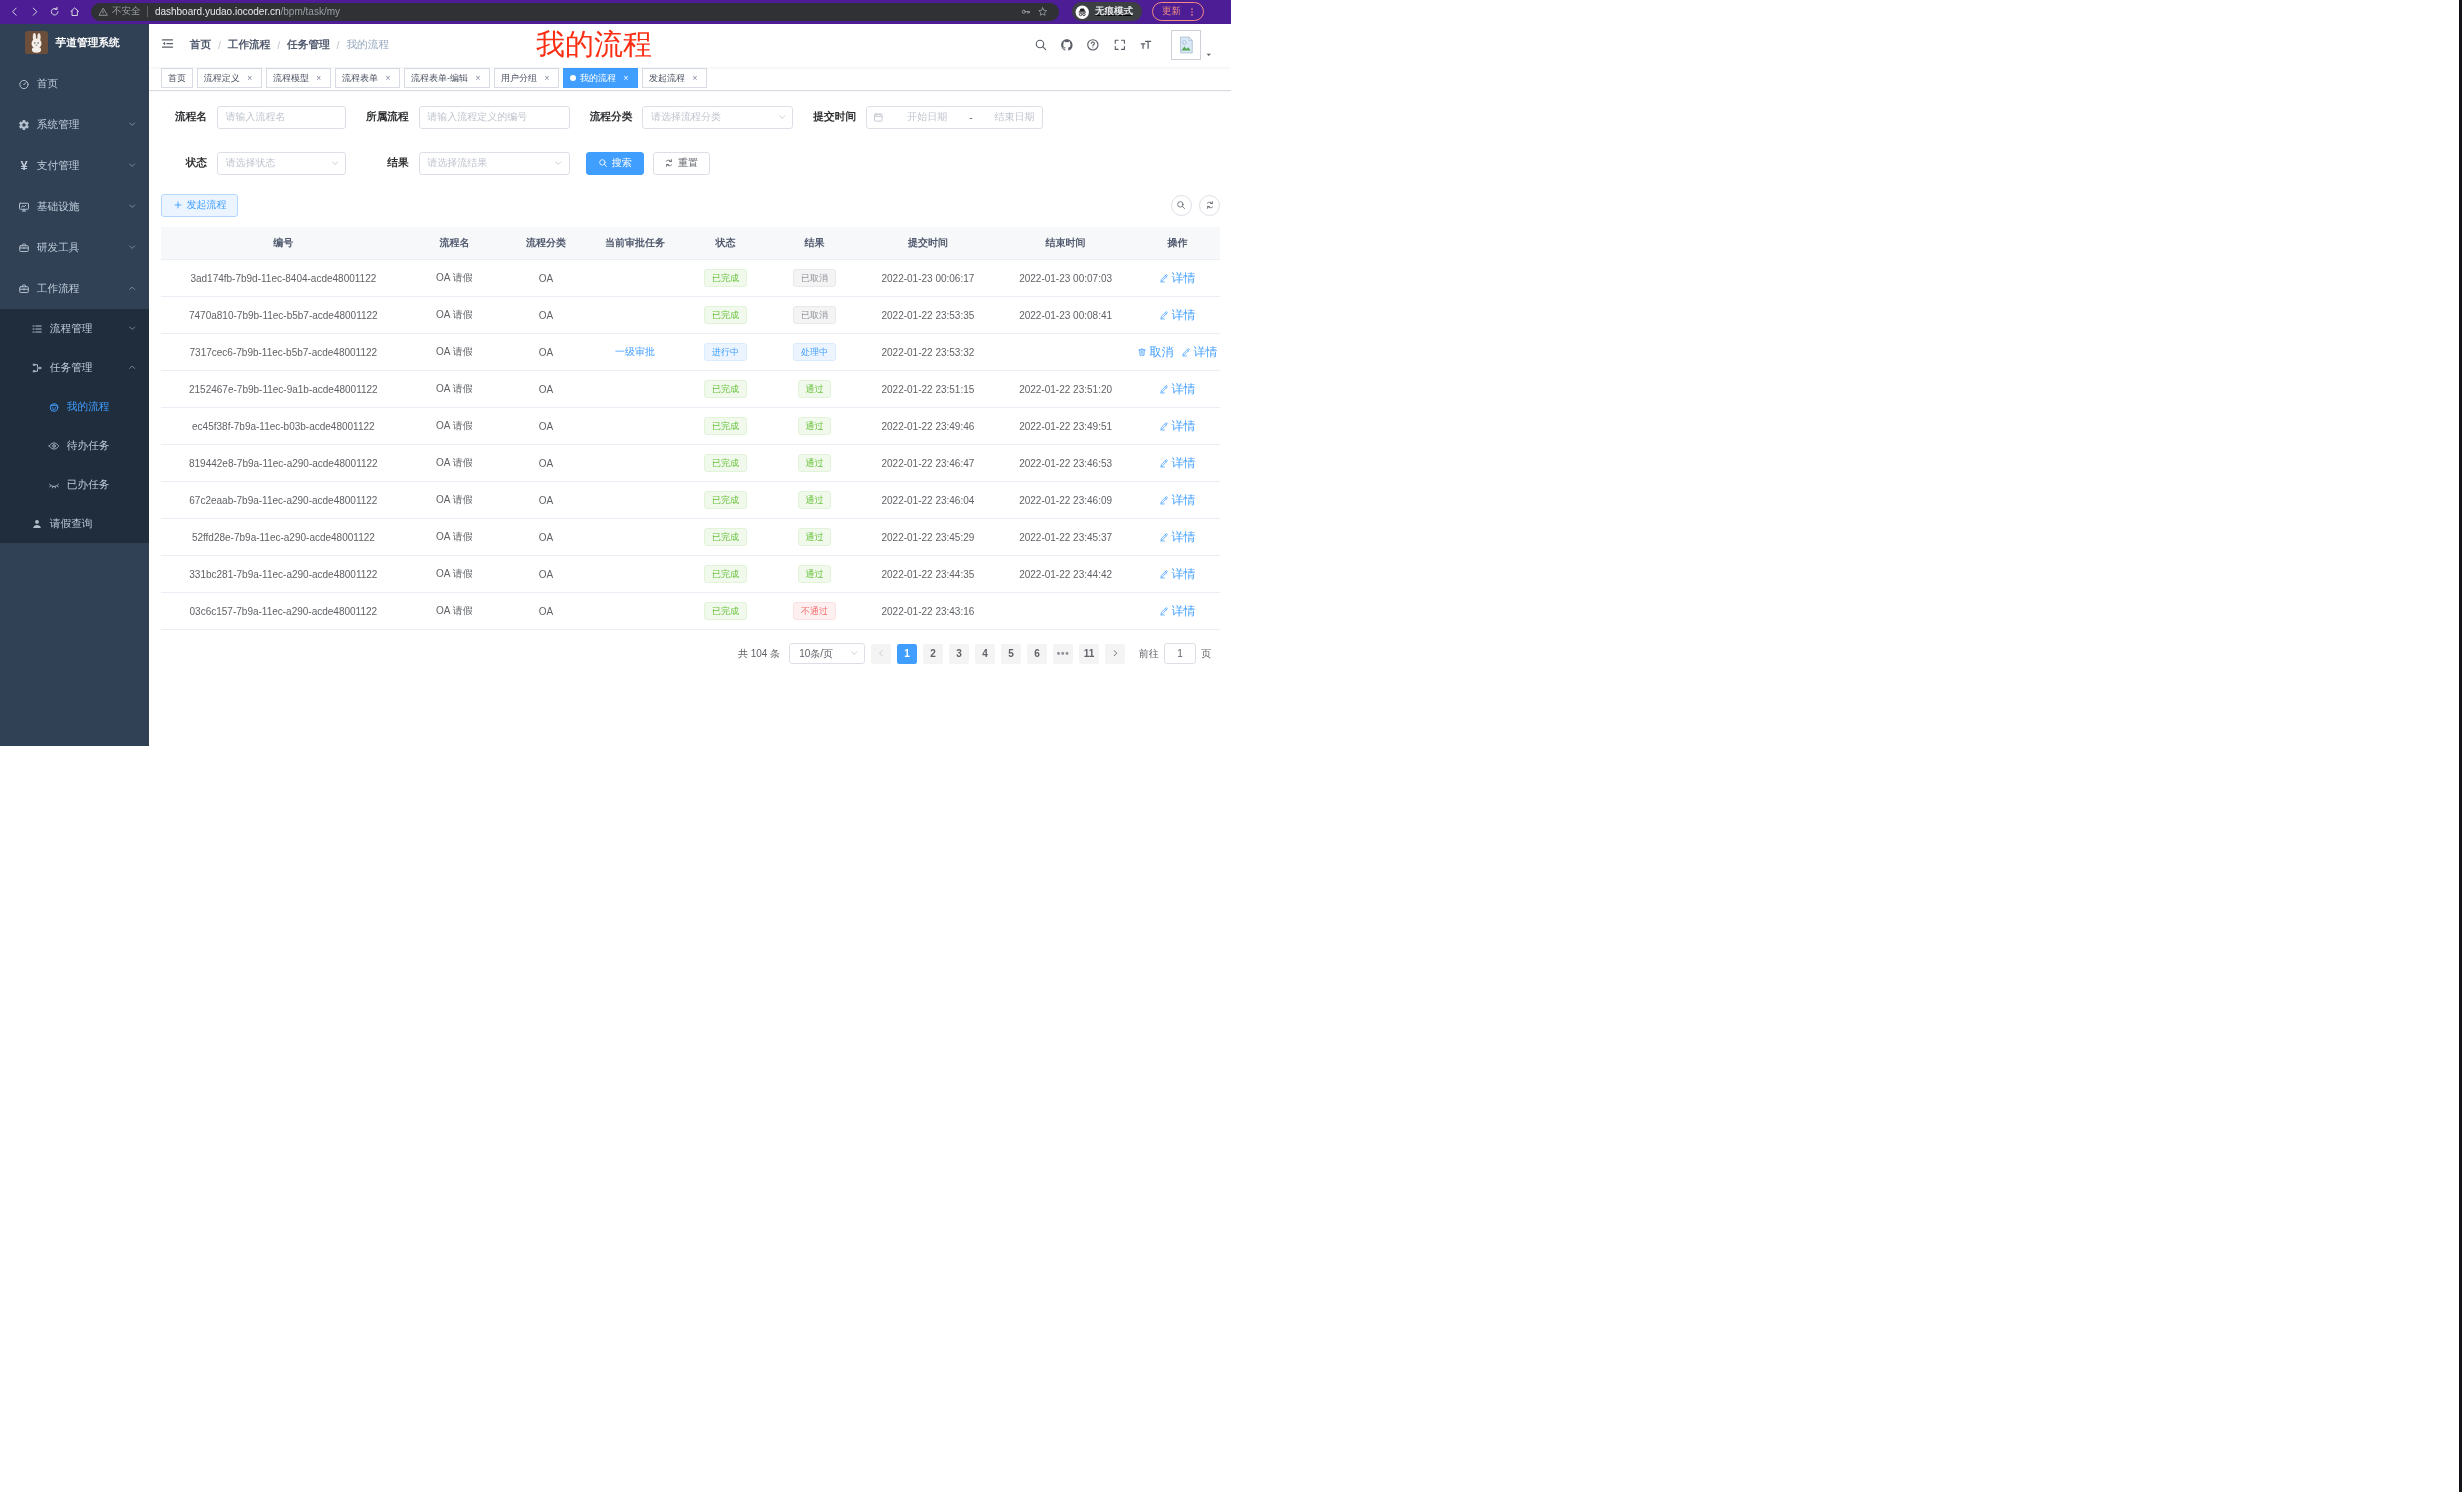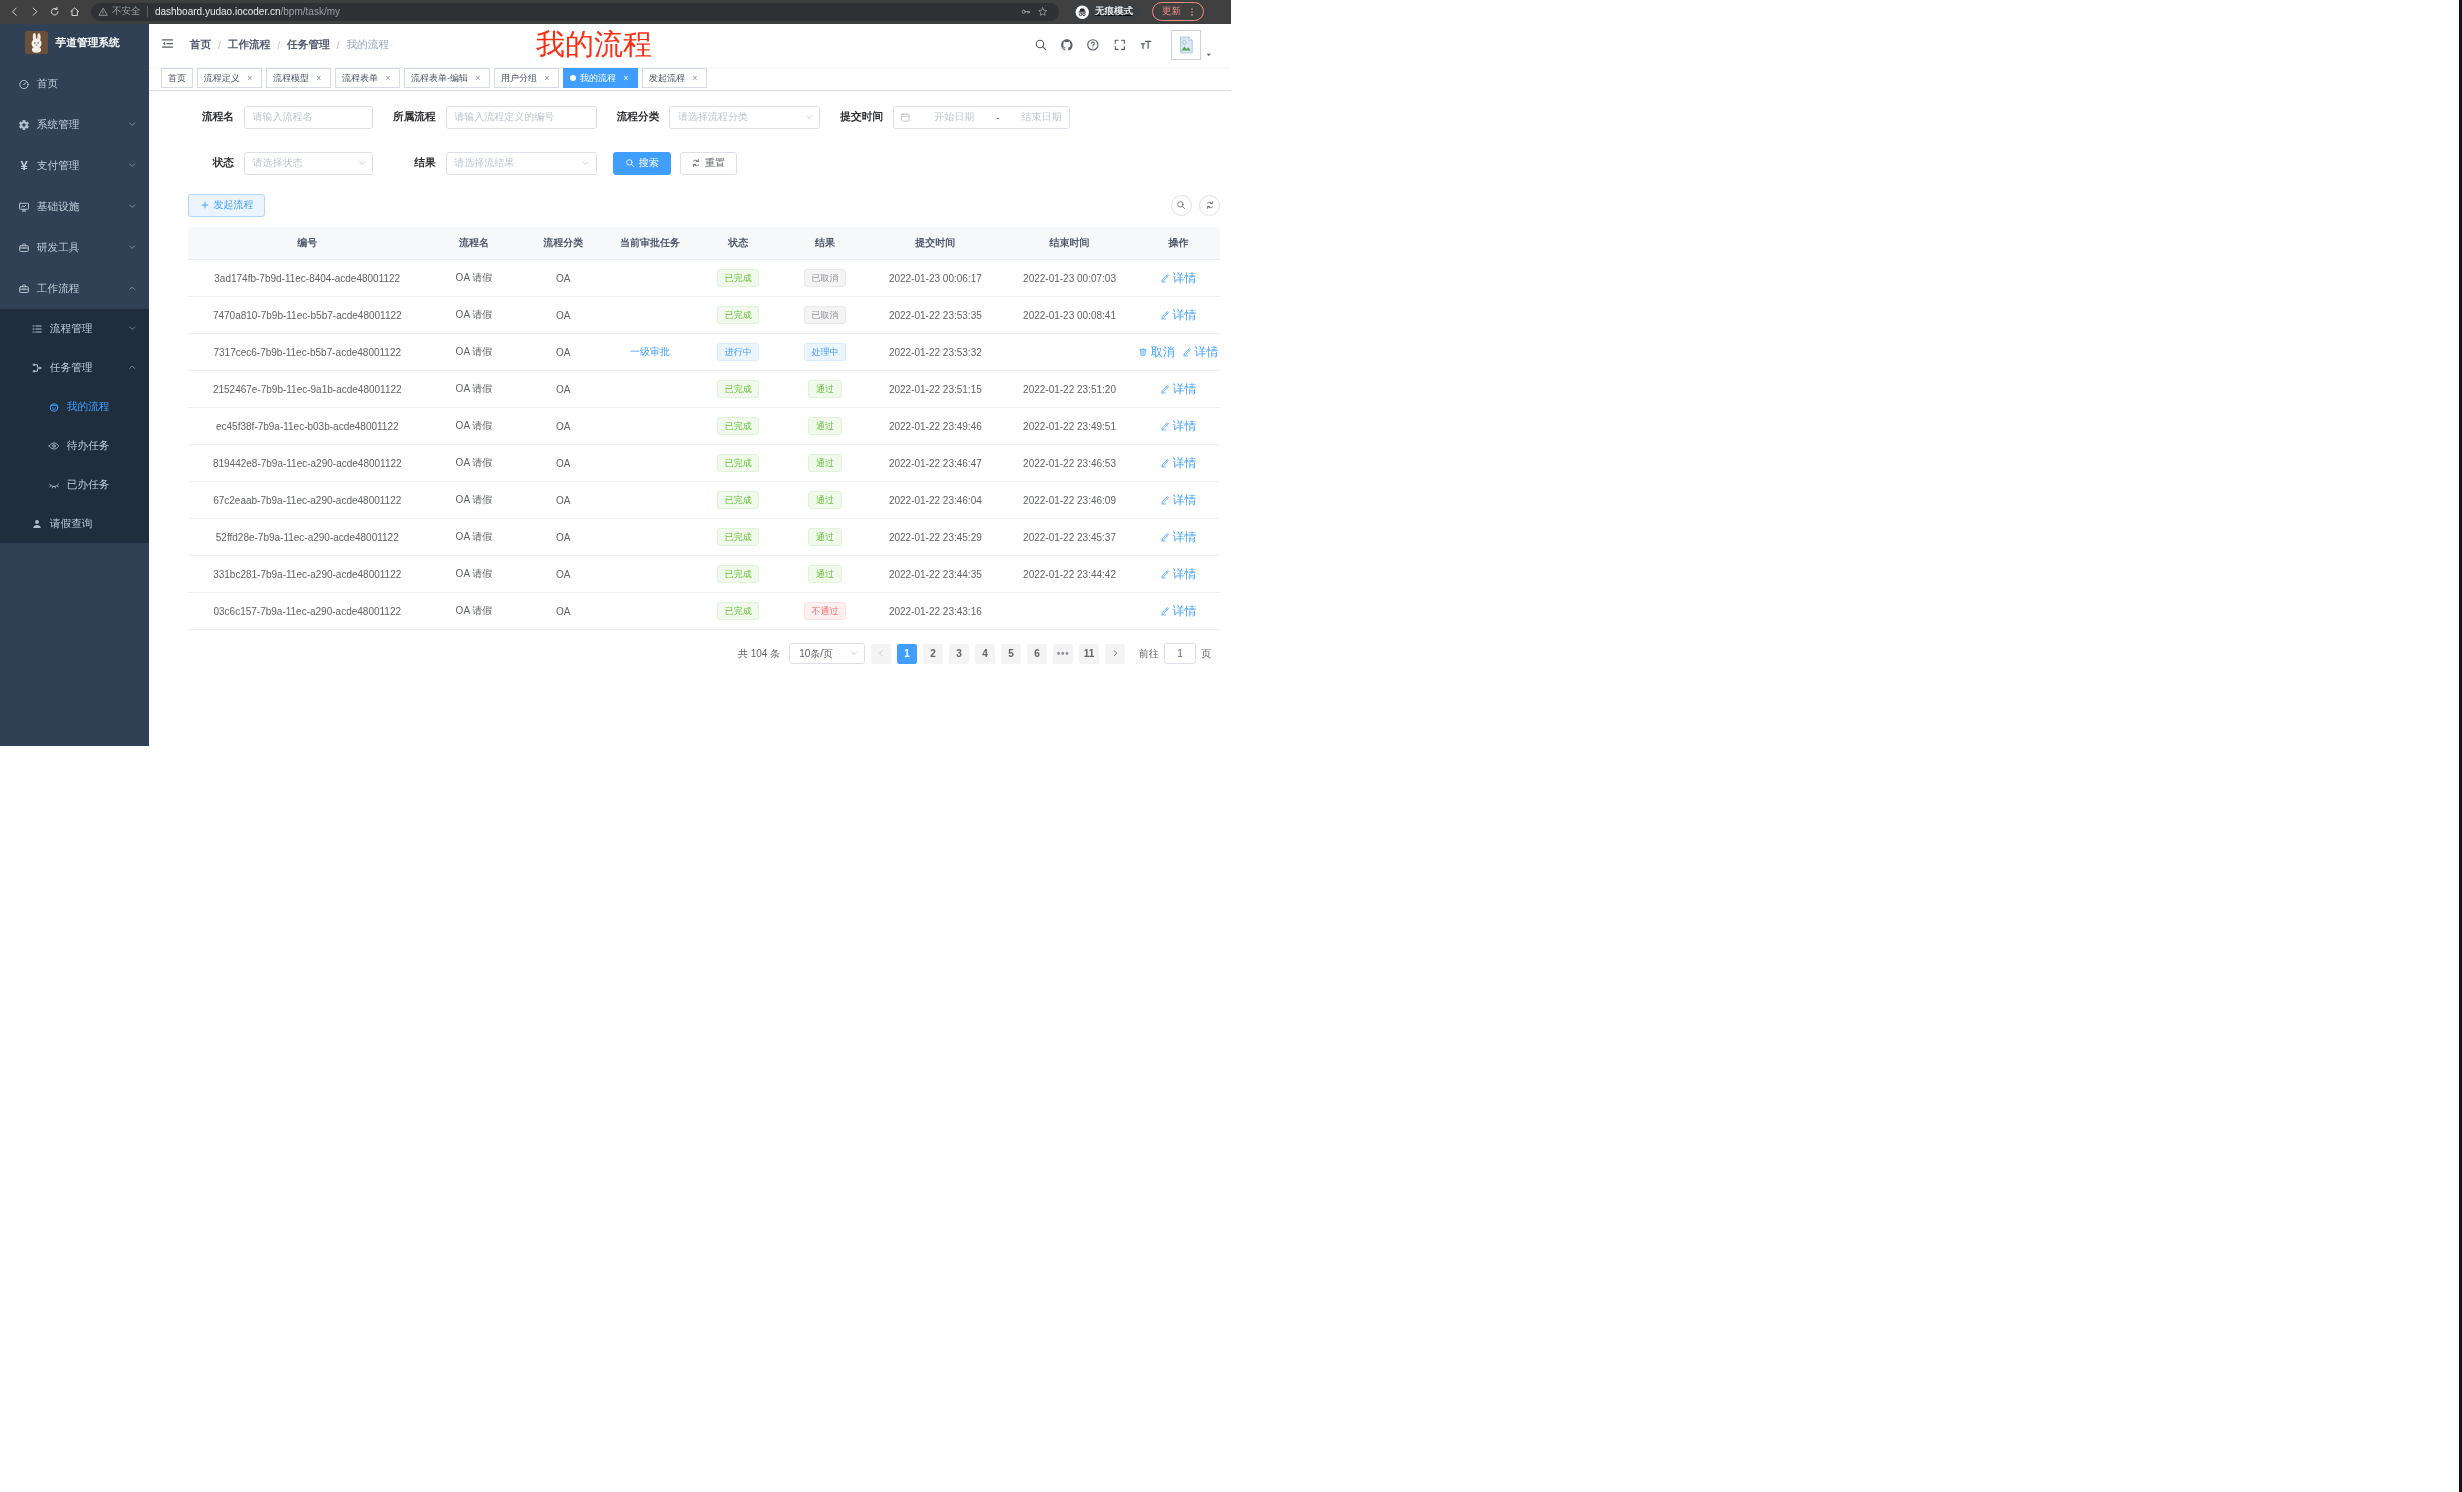--- a/index.html
+++ b/index.html
@@ -1,21 +1,21 @@
 <!DOCTYPE html>
 <html style="font-size:12px"><head>
 <meta charset="utf-8">
 <style>
   * { box-sizing: border-box; margin: 0; padding: 0; }
   html,body { width:1231px; height:746px; overflow:hidden; }
   body { font-family:"Liberation Sans","DejaVu Sans",sans-serif; background:#fff; position:relative; }
   svg { display:block; }
 
   
-  .browser-bar { position:relative; height:23.6px; background:#404040; display:flex; align-items:center; z-index:50; }
+  .browser-bar { position:relative; height:23.6px; background:#4c1d95; display:flex; align-items:center; z-index:50; }
   .bb-btn { width:20px; height:20px; display:flex; align-items:center; justify-content:center; color:#dadce0; flex:none; }
   .bb-btn svg { width:11.4px; height:11.4px; }
   .addr-pill { height:18px; margin-left:6px; flex:none; width:968px; background:#303134; border-radius:9px; display:flex; align-items:center; padding:0 7.6px; }
   .addr-sec { display:flex; align-items:center; gap:3.8px; color:#9aa0a6; font-size:9.5px; }
   .addr-sec svg { width:10px; height:10px; }
   .addr-div { width:0.8px; height:10.7px; background:#5f6368; margin:0 6.8px; }
   .addr-url { font-size:10px; color:#e8eaed; white-space:nowrap; }
   .addr-url .path { color:#9aa0a6; }
   .addr-spacer { flex:1; }
   .addr-ic { width:16.7px; height:16.7px; display:flex; align-items:center; justify-content:center; color:#9aa0a6; }
@@ -72,21 +72,21 @@
 
   
   .tags-bar { height:24px; border-bottom:0.8px solid #d8dce5; box-shadow:0 0.8px 2.3px 0 rgba(0,0,0,.06); display:flex; align-items:center; padding-left:12px; gap:3.8px; }
   .tag-tab { height:20px; border:0.8px solid #d8dce5; background:#fff; color:#495060; font-size:9px; display:flex; align-items:center; padding:0 6px; cursor:pointer; white-space:nowrap; }
   .tag-tab .dot { width:6px; height:6px; border-radius:50%; background:#fff; margin-right:3.8px; }
   .tag-tab .close { margin-left:4.6px; font-size:8.4px; width:10.7px; height:10.7px; line-height:10px; text-align:center; border-radius:50%; color:#7a8294; }
   .tag-tab.active { background:#409eff; border-color:#409eff; color:#fff; }
   .tag-tab.active .close { color:#fff; }
 
   
-  .content { padding:15px 10.7px 0 12px;margin-left:27px; }
+  .content { padding:15px 10.7px 0 12px; }
   .filter-row { display:flex; align-items:center; height:23px; margin-bottom:23px; }
   .f-item { display:flex; align-items:center; margin-right:16.7px; }
   .f-label { width:46px; text-align:right; font-size:10.7px; font-weight:700; color:#303133; margin-right:10px; white-space:nowrap; flex:none; }
   .ctrl { height:23px; border:0.8px solid #dcdfe6; border-radius:3px; background:#fff; display:flex; align-items:center; padding:0 7.6px; font-size:10px; color:#bfc4cd; position:relative; }
   .ctrl .ph { color:#bfc4cd; white-space:nowrap; }
   .ctrl .sel-arrow { position:absolute; right:6px; color:#c0c4cc; }
   .ctrl .sel-arrow svg { width:8.4px; height:8.4px; }
   .ctrl.w170 { width:129px; } .ctrl.w198 { width:151px; } .ctrl.w232 { width:177px; }
   .date-range { justify-content:flex-start; gap:16px; padding:0 6px; }
   .date-range .cal { color:#c0c4cc; margin-right:6px; } .date-range .cal svg { width:10.7px; height:10.7px; }

